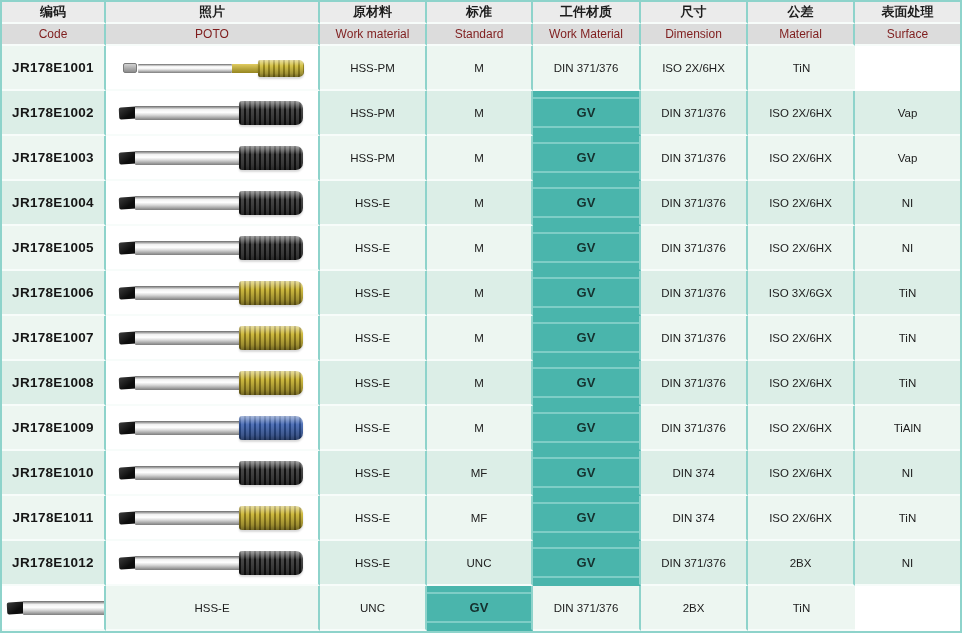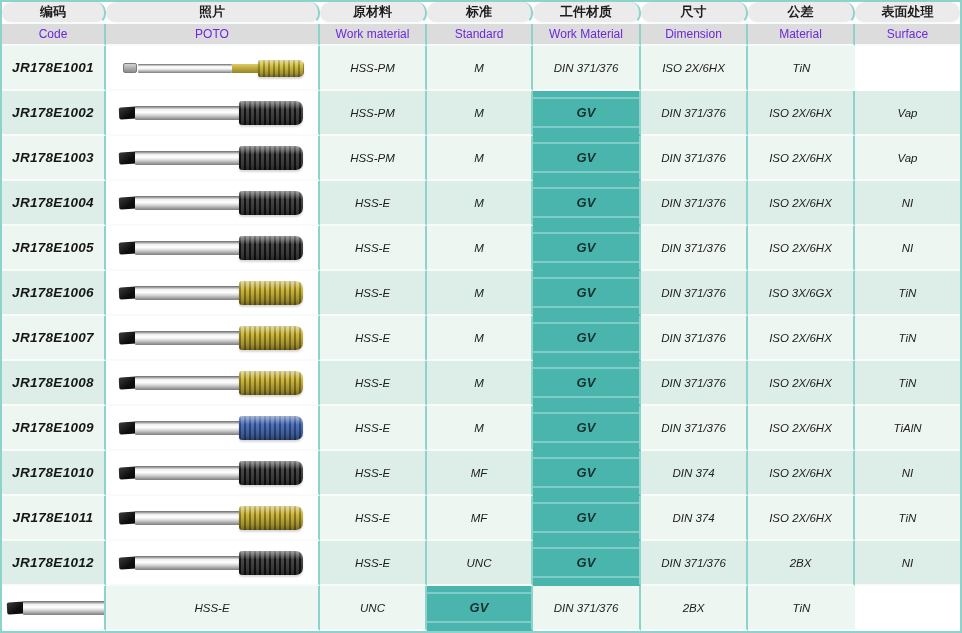--- a/index.html
+++ b/index.html
@@ -14,24 +14,24 @@
 
   .hrow, .row { display: grid; grid-template-columns: 104px 214px 107px 106px 108px 107px 107px 1fr; }
 
   .hcell {
     display: flex; align-items: center; justify-content: center;
     border-right: 2px solid var(--grid-line);
     border-bottom: 2px solid var(--row-divider);
     height: 22px;
   }
   .hcell:last-child { border-right: none; }
-  .hrow.cn .hcell { background: var(--header-cn-bg); font-weight: bold; font-size: 13px; border-radius: 10px; }
-  .hrow.en .hcell { background: var(--header-en-bg); font-size: 12px; color: #6d28d9; }
-
-  .row { height: 45px; font-style: italic; }
+  .hrow.cn .hcell { background: var(--header-cn-bg); font-weight: bold; font-size: 13px; }
+  .hrow.en .hcell { background: var(--header-en-bg); font-size: 12px; color: #7f1d1d; }
+
+  .row { height: 45px; }
   .cell {
     display: flex; align-items: center; justify-content: center;
     border-right: 2px solid var(--grid-line);
     border-bottom: 2px solid var(--row-divider);
     font-size: 11.5px; color: #202020;
     overflow: hidden;
   }
   .cell:last-child { border-right: none; }
   .row.odd  .cell { background: var(--row-odd-bg); }
   .row.even .cell { background: var(--row-even-bg); text-align: center; }

